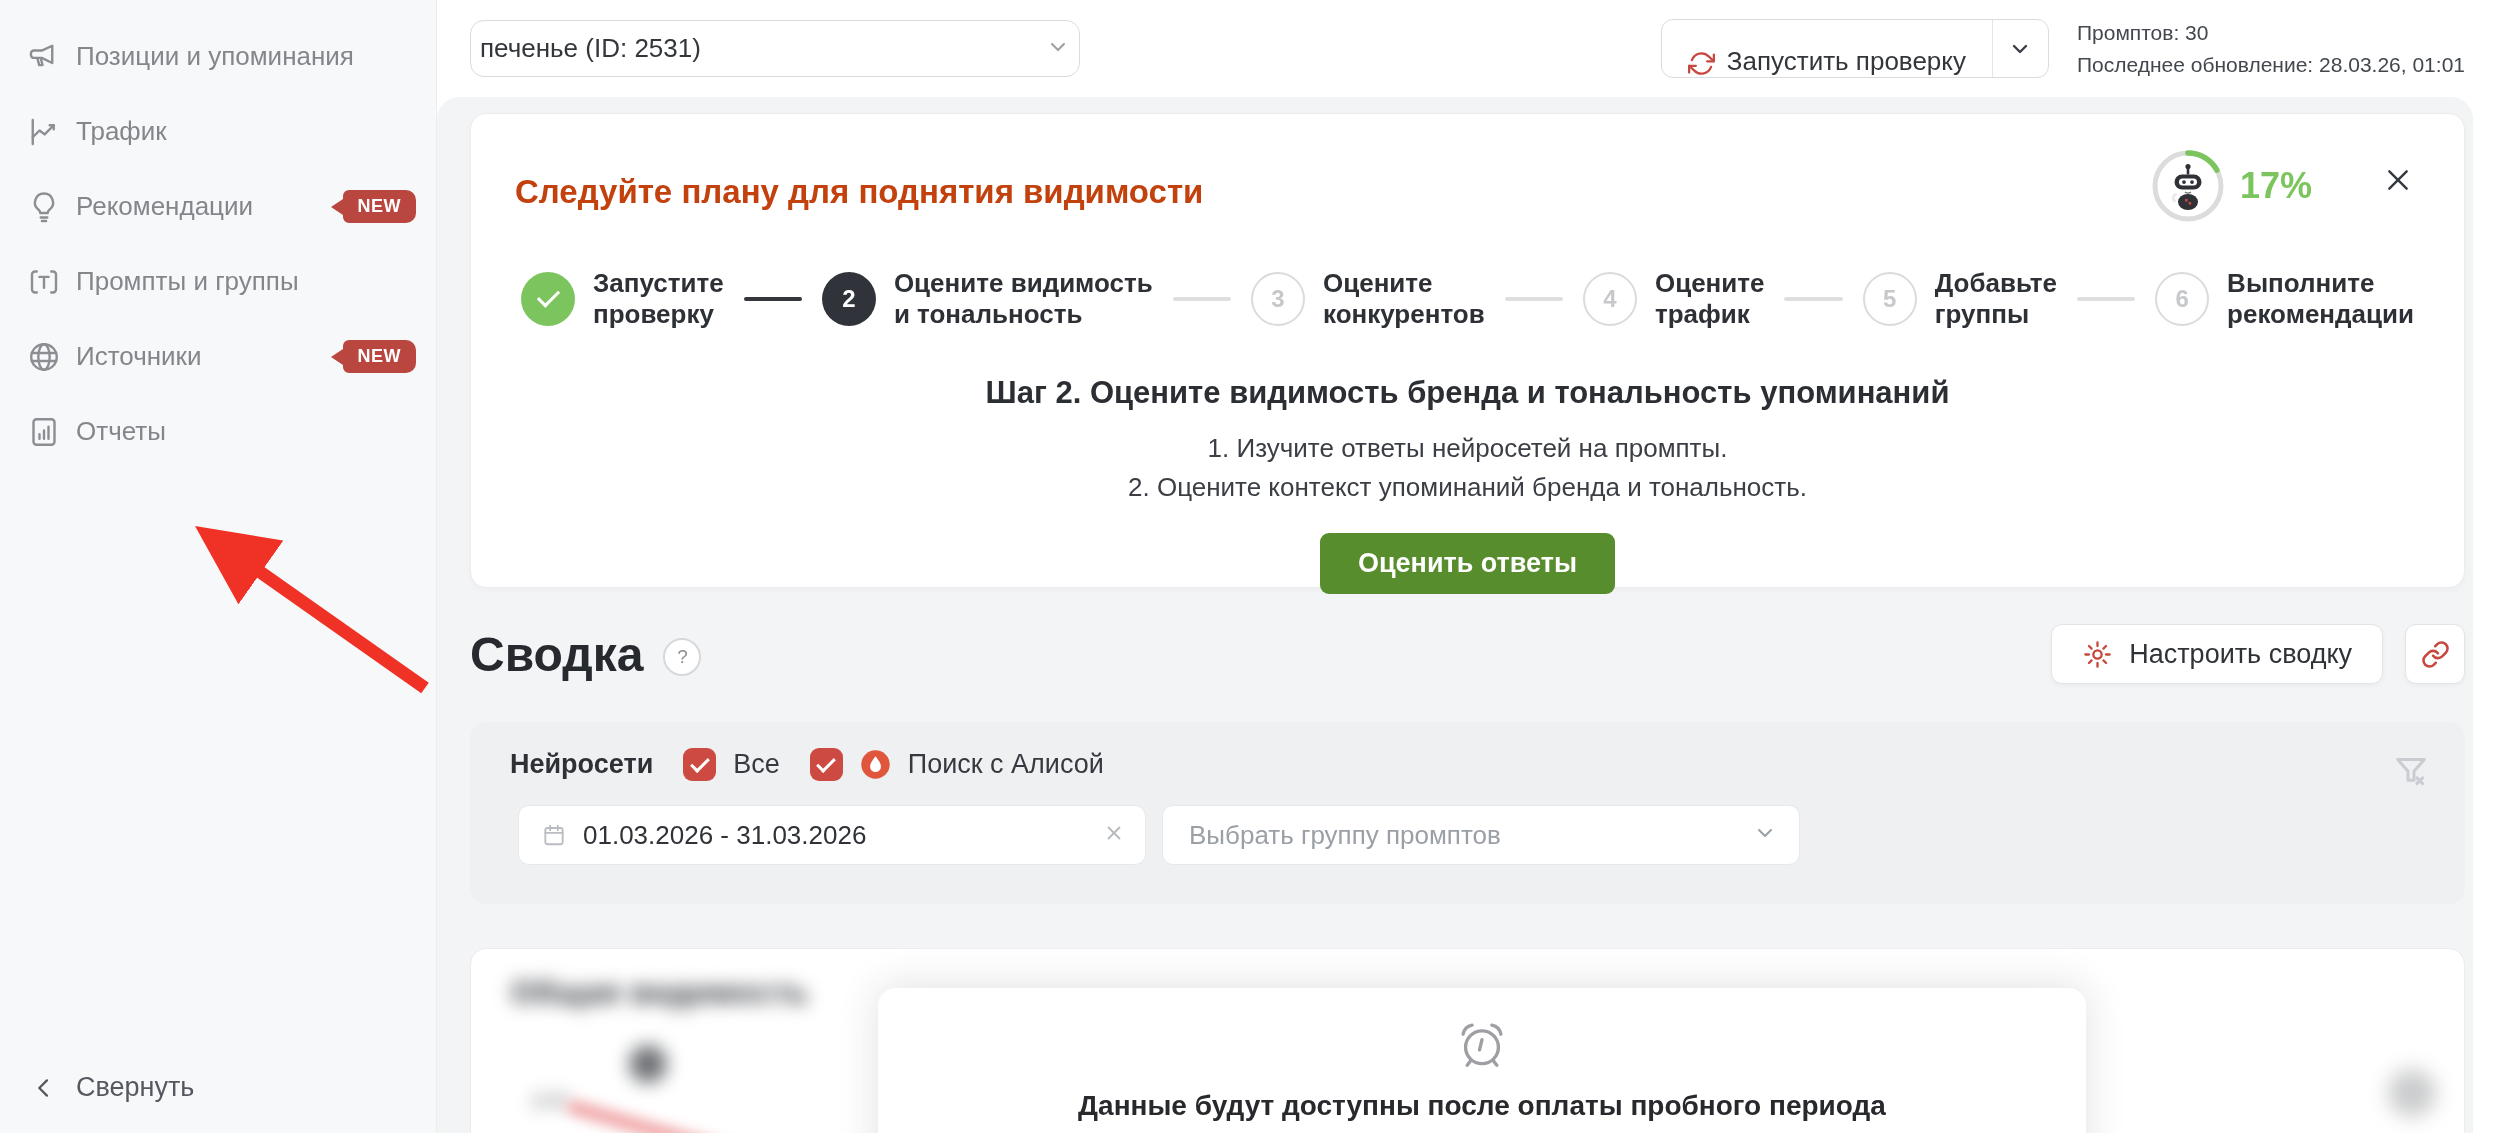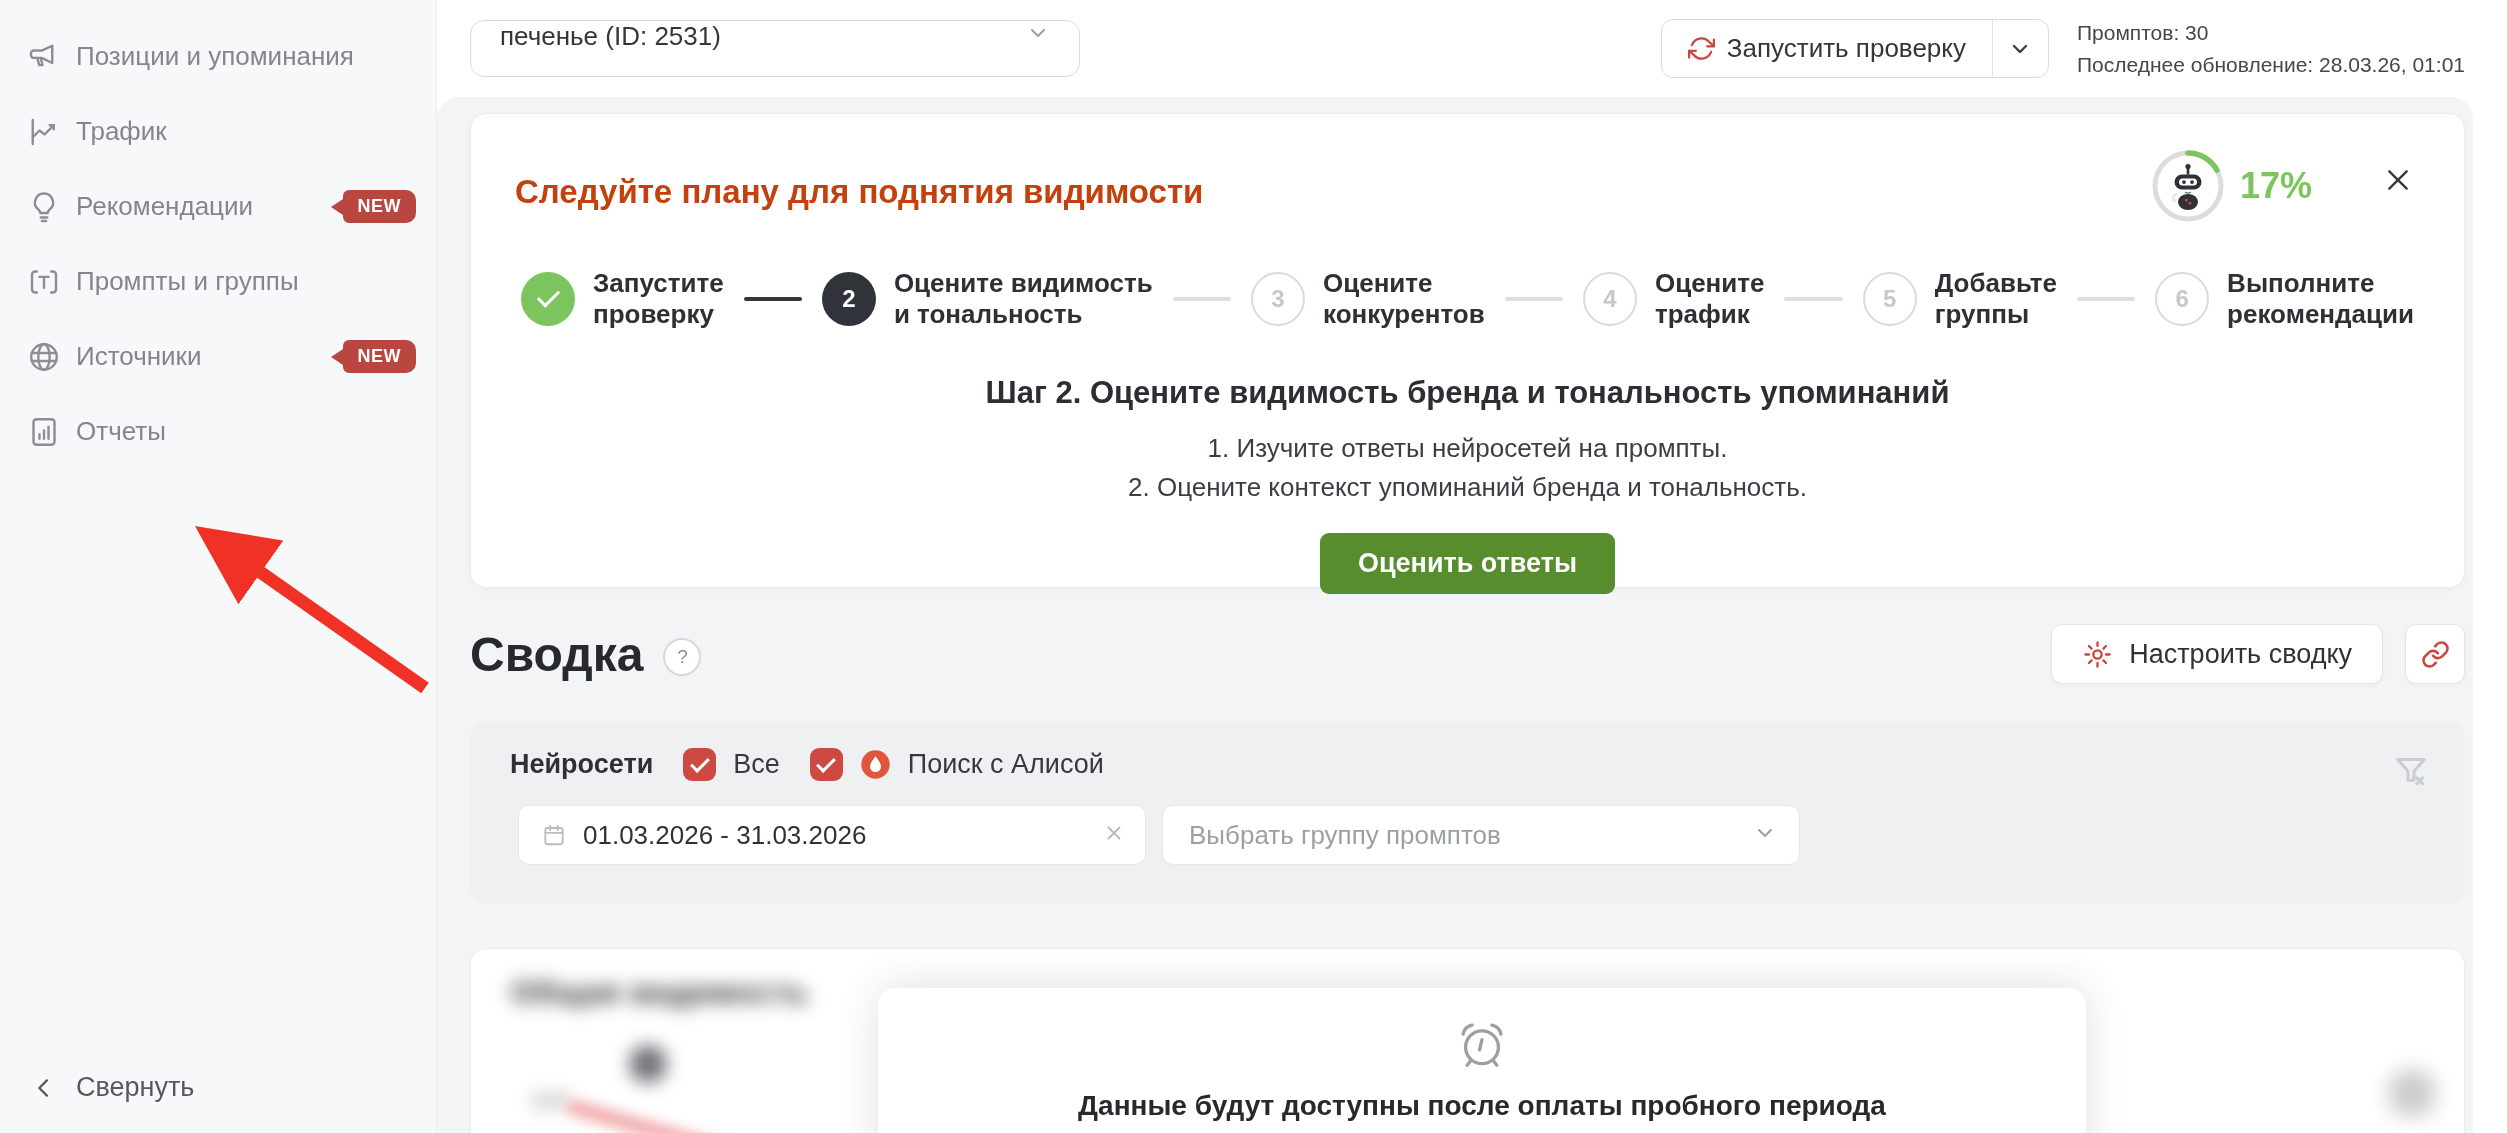--- a/index.html
+++ b/index.html
@@ -23,26 +23,26 @@
   .collapse svg{width:28px;height:28px;stroke:#55585e;fill:none;stroke-width:2;stroke-linecap:round;stroke-linejoin:round;}
   .collapse span{font-size:27px;color:#55585e;}
 
   
   .annot-arrow{position:absolute;left:140px;top:490px;z-index:50;pointer-events:none;}
 
   
   .main{position:absolute;left:437px;top:0;width:2070px;height:1133px;background:#ffffff;}
   .topbar{height:97px;display:flex;align-items:center;background:#fff;}
   .proj-select{margin-left:33px;width:610px;height:57px;background:#fff;border:1px solid #d9dcdf;border-radius:14px;
-      display:flex;padding:0 29px;box-sizing:border-box;cursor:pointer;}
+      display:flex;align-items:center;padding:0 9px;box-sizing:border-box;cursor:pointer;}
   .proj-select .val{font-size:26px;color:#33363b;flex:1;}
   .chev svg{width:24px;height:24px;stroke:#9aa0a6;fill:none;stroke-width:2;stroke-linecap:round;stroke-linejoin:round;}
   .top-right{margin-left:auto;display:flex;align-items:center;margin-right:42px;}
   .run-split{display:flex;align-items:stretch;height:57px;border:1px solid #d9dcdf;border-radius:12px;background:#fff;overflow:hidden;}
-  .run-main{display:flex;align-items:center;gap:12px;padding:0 26px;background:none;border:none;cursor:pointer;}
+  .run-main{display:flex;align-items:flex-end;gap:12px;padding:0 26px;background:none;border:none;cursor:pointer;}
   .run-main svg{width:27px;height:27px;stroke:#c7483f;fill:none;stroke-width:2;stroke-linecap:round;stroke-linejoin:round;}
   .run-main span{font-size:26px;color:#33363b;font-family:inherit;}
   .run-caret{width:56px;border:none;border-left:1px solid #e2e4e7;background:none;display:flex;align-items:center;justify-content:center;cursor:pointer;}
   .run-caret svg{width:24px;height:24px;stroke:#3b3f45;fill:none;stroke-width:2.4;stroke-linecap:round;stroke-linejoin:round;}
   .update-info{margin-left:28px;font-size:21px;color:#43474e;line-height:1.5;}
 
   .content{position:relative;margin-right:34px;height:1036px;background:#f3f4f6;border-radius:22px 22px 0 0;overflow:hidden;}
 
   
   .plan-card{margin:16px 8px 0 33px;height:475px;background:#fff;border:1px solid #ececee;border-radius:16px;

